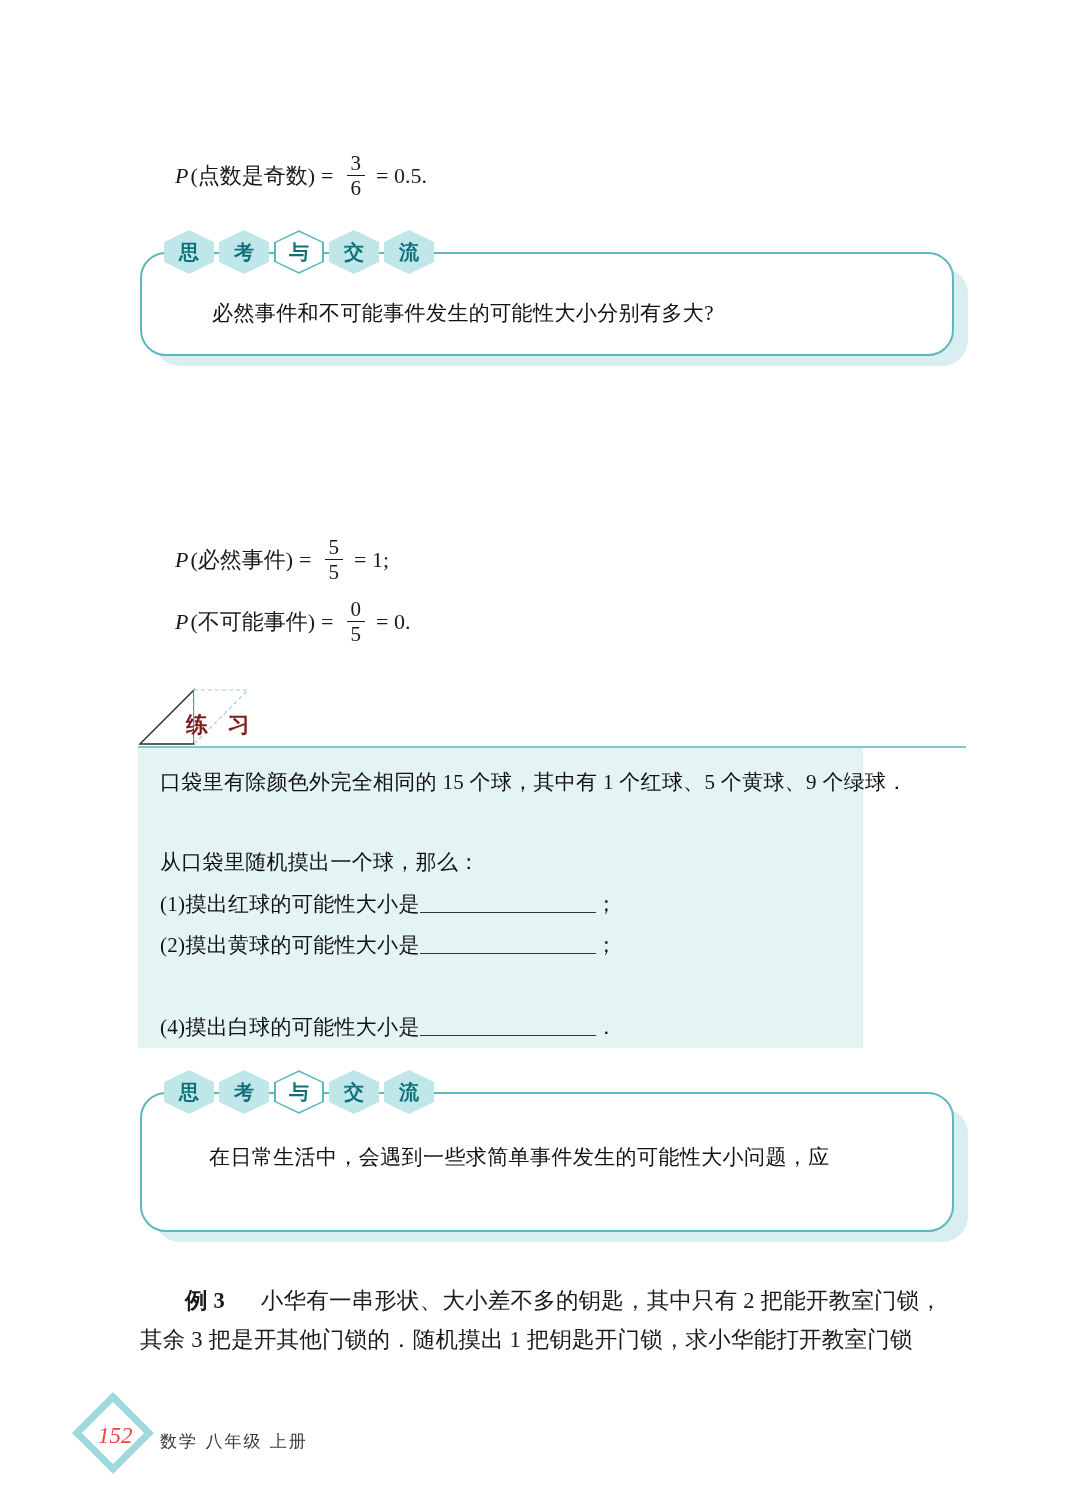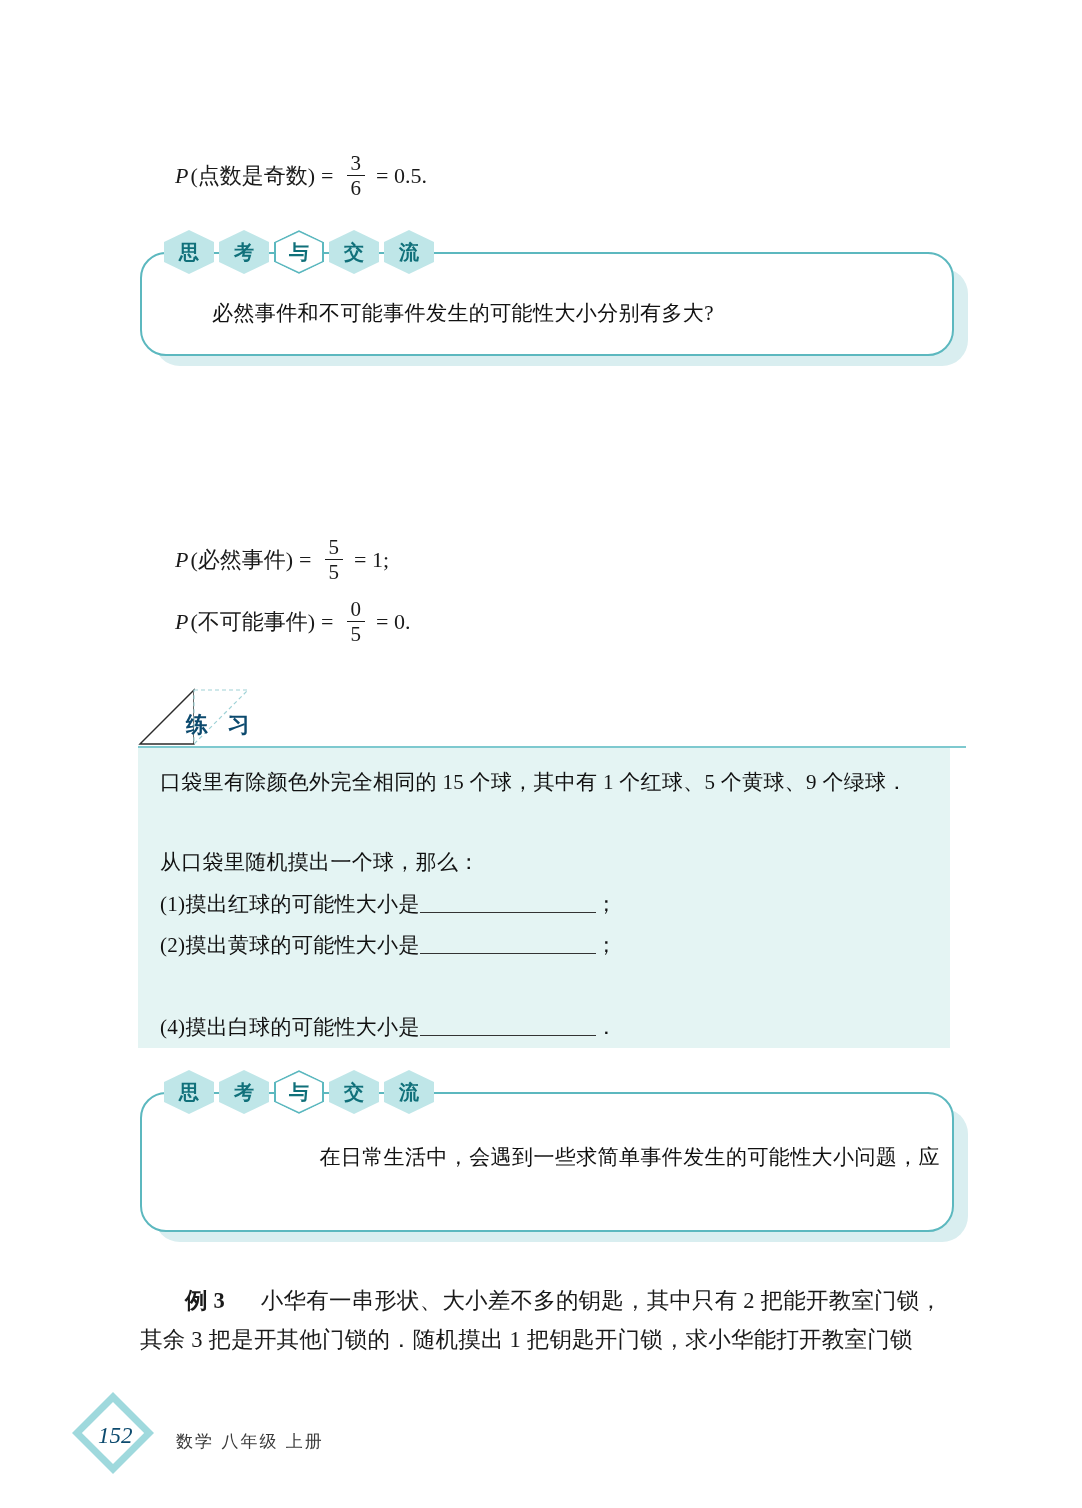--- a/index.html
+++ b/index.html
@@ -141,21 +141,21 @@
   .indent {
     text-indent: 2em;
   }
 
   
   .exer-title {
     font-family: "DejaVu Sans", "Liberation Sans", sans-serif;
     font-size: 22px;
     font-weight: bold;
     letter-spacing: 6px;
-    color: #0c4a6e;
+    color: #7f1d1d;
   }
   .exer-rule {
     height: 2px;
     background: #7ec9cf;
   }
   .exer-body {
     background: #e4f4f3;
     font-size: 21px;
     line-height: 1.95;
     color: #111;
@@ -180,29 +180,28 @@
   .footer-diamond .inner {
     position: absolute;
     inset: 7px;
     background: #ffffff;
   }
   .page-num {
     position: absolute;
     font-family: "Liberation Serif", serif;
     font-style: italic;
     font-size: 23px;
-    color: #0c4a6e;
+    color: #ef4444;
   }
   .footer-label {
     position: absolute;
     font-family: "DejaVu Sans", "Liberation Sans", sans-serif;
     font-size: 17px;
     color: #3a3a3a;
     letter-spacing: 2px;
-    margin-left: 16px;
   }
 </style>
 </head>
 <body>
 
 <div class="page">
 
   <div class="formula" style="position:absolute; left:175px; top:152px;">
     <span class="ital">P</span>
     <span>(点数是奇数)</span>
@@ -263,21 +262,21 @@
 
   <div style="position:absolute; left:138px; top:688px; width:828px; height:58px;">
     <svg width="120" height="58" style="position:absolute; left:0; top:0;">
       <polygon points="2,56 56,2 56,56" fill="#ffffff" stroke="#2b2b2b" stroke-width="1.4"></polygon>
       <polygon points="56,2 110,2 56,56" fill="#ffffff" stroke="#9fd2d6" stroke-width="1.2" stroke-dasharray="4,3"></polygon>
     </svg>
     <div class="exer-title" style="position:absolute; left:48px; top:22px;">练 习</div>
   </div>
   <div class="exer-rule" style="position:absolute; left:138px; top:746px; width:828px;"></div>
 
-  <div class="exer-body" style="position:absolute; left:138px; top:748px; width:812px; height:300px;">
+  <div class="exer-body" style="position:absolute; left:138px; top:748px; width:725px; height:300px;">
     <div style="position:absolute; left:22px; top:14px; width:786px;">口袋里有除颜色外完全相同的 15 个球，其中有 1 个红球、5 个黄球、9 个绿球．</div>
     <div style="position:absolute; left:22px; top:94px; width:786px;">从口袋里随机摸出一个球，那么：</div>
 
     <div style="position:absolute; left:22px; top:136px;">
       <span>(1)</span><span>摸出红球的可能性大小是</span><span class="blank"></span><span>；</span>
     </div>
     <div style="position:absolute; left:22px; top:177px;">
       <span>(2)</span><span>摸出黄球的可能性大小是</span><span class="blank"></span><span>；</span>
     </div>
     <div style="position:absolute; left:22px; top:259px;">
@@ -299,21 +298,21 @@
           <span class="inner"></span>
           <span class="glyph">与</span>
         </div>
       <div class="tab-hex">
           <span class="glyph">交</span>
         </div>
       <div class="tab-hex">
           <span class="glyph">流</span>
         </div>
     </div>
-    <div class="think-text" style="position:absolute; left:80px; top:48px; width:720px;text-align:right;">在日常生活中，会遇到一些求简单事件发生的可能性大小问题，应</div>
+    <div class="think-text" style="position:absolute; left:69px; top:48px; width:720px;">在日常生活中，会遇到一些求简单事件发生的可能性大小问题，应</div>
   </div>
 
   <div class="para" style="position:absolute; left:140px; top:1282px; width:820px;">
     <div>
       <span style="margin-left:2em; font-weight:bold;">例 3</span>
       <span style="margin-left:30px;">小华有一串形状、大小差不多的钥匙，其中只有 2 把能开教室门锁，</span>
     </div>
     <div>其余 3 把是开其他门锁的．随机摸出 1 把钥匙开门锁，求小华能打开教室门锁</div>
   </div>
 

